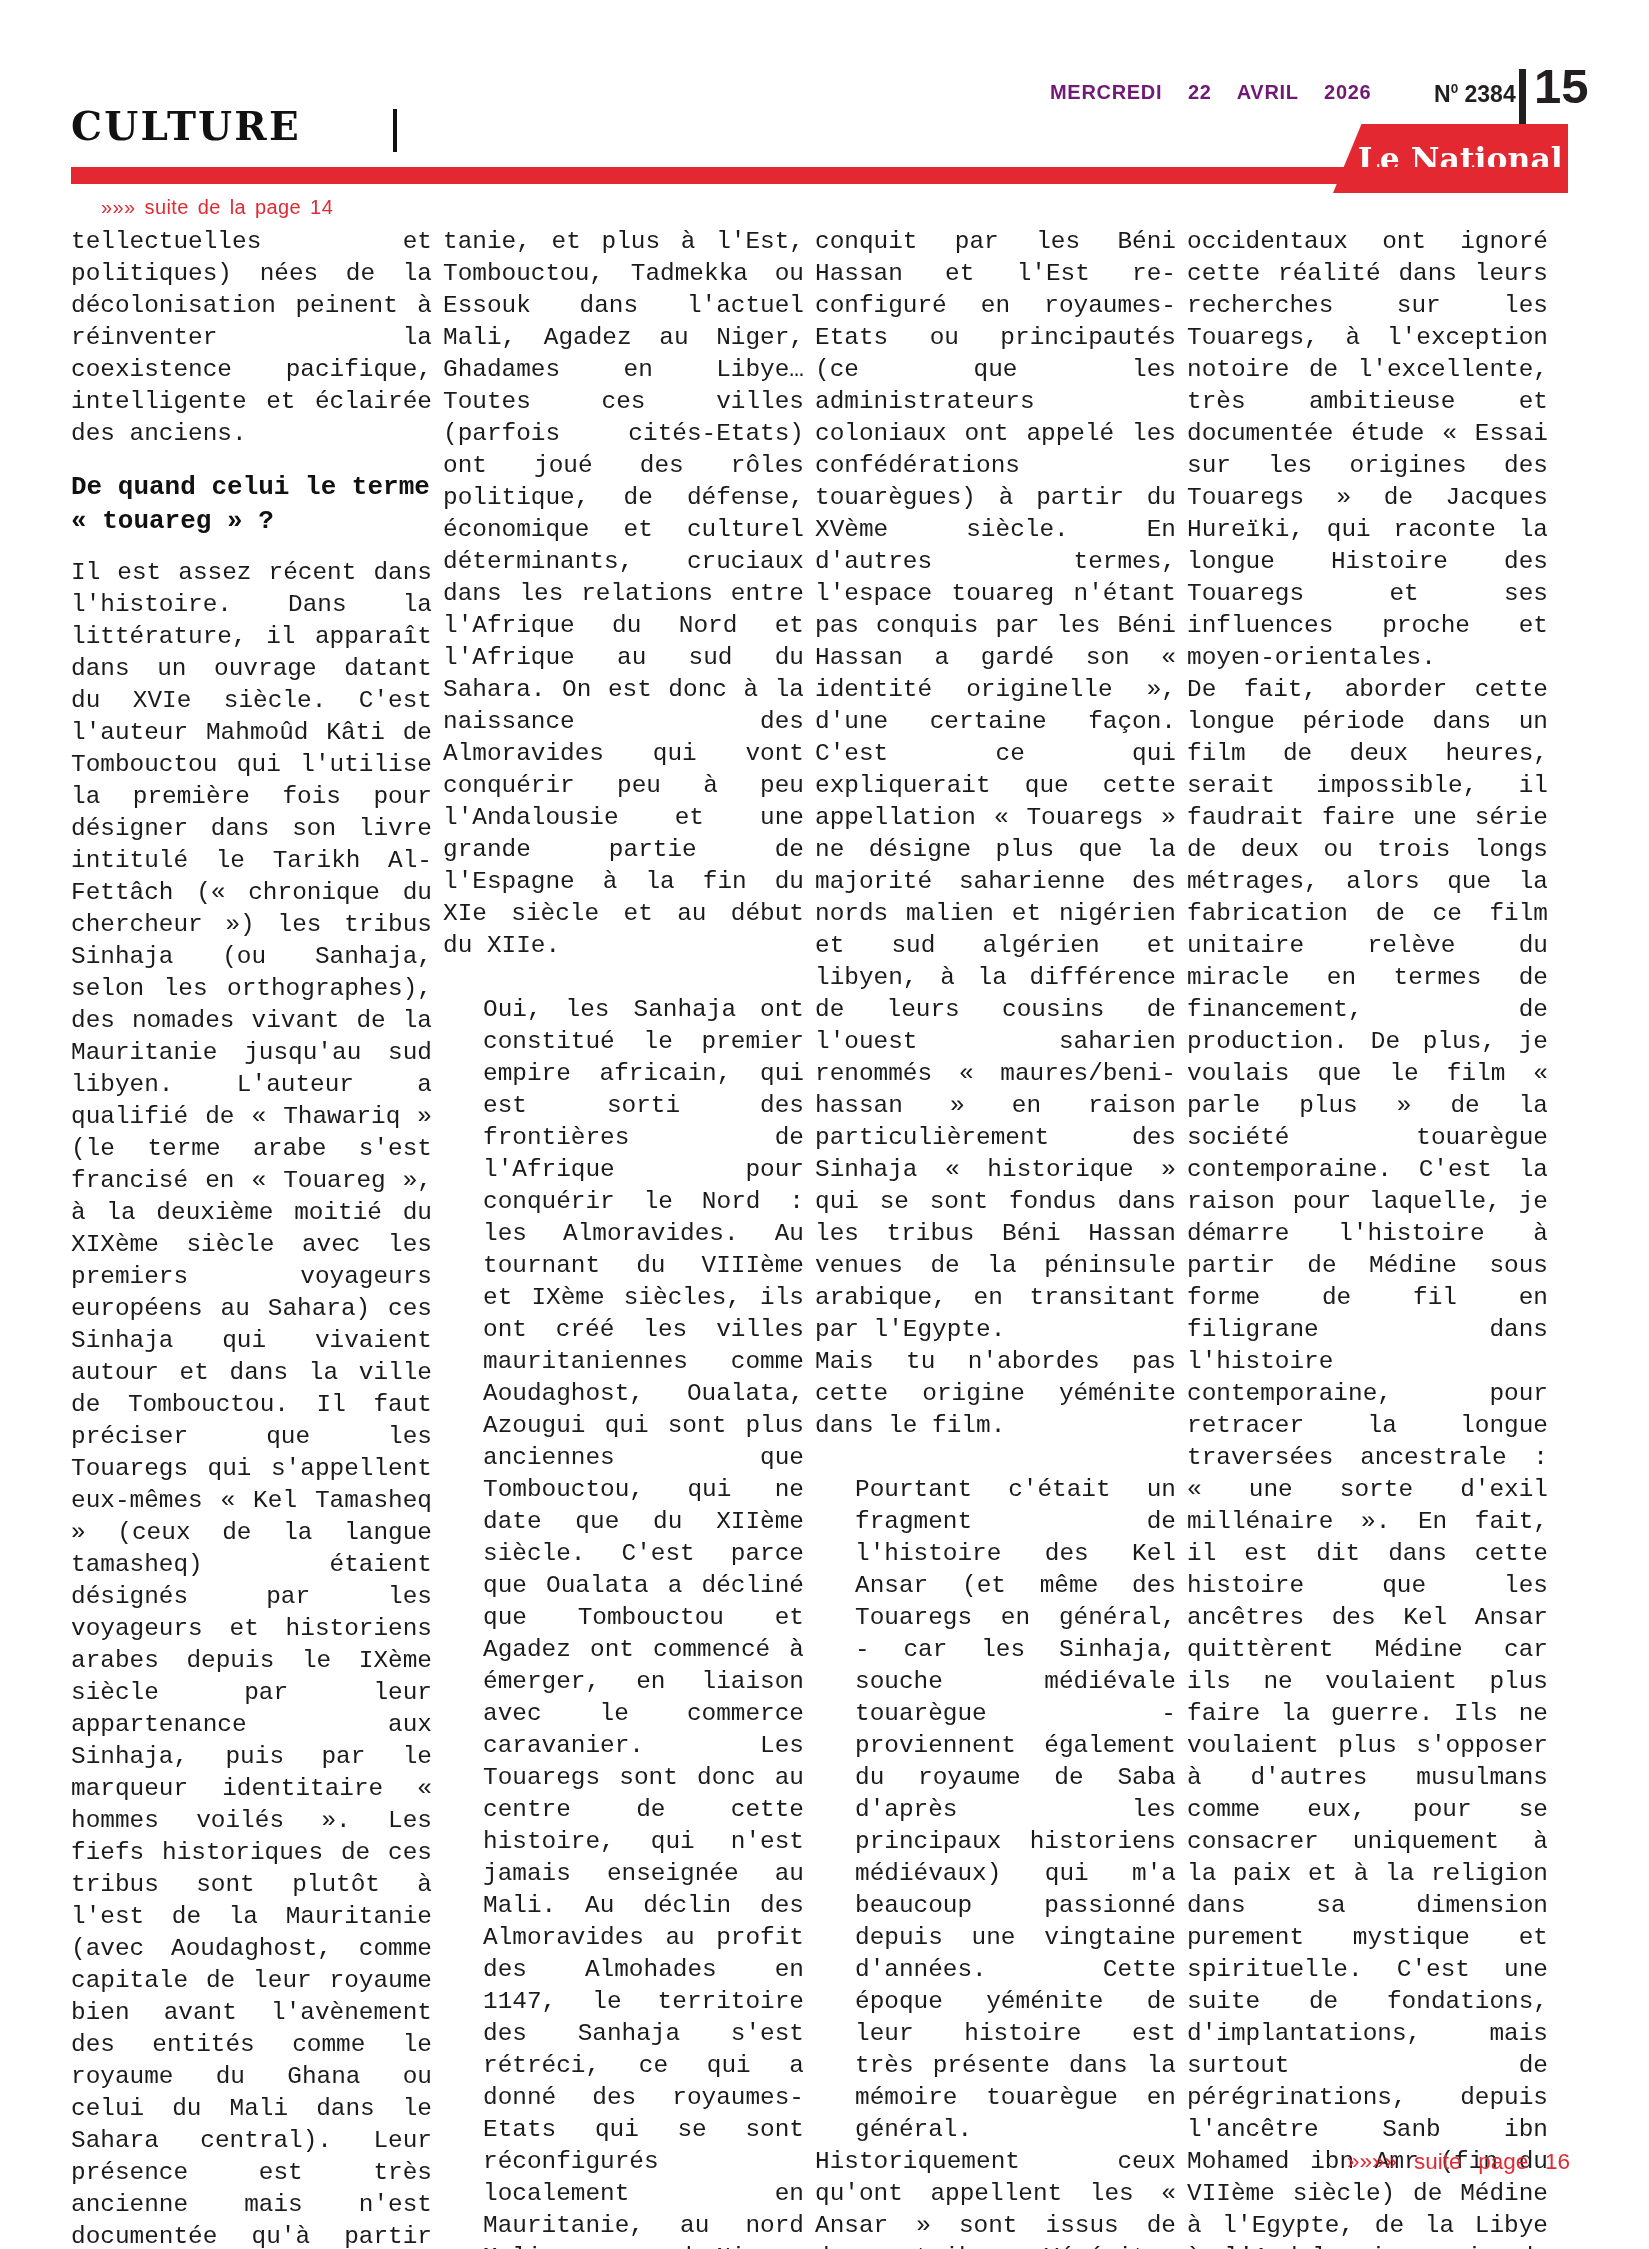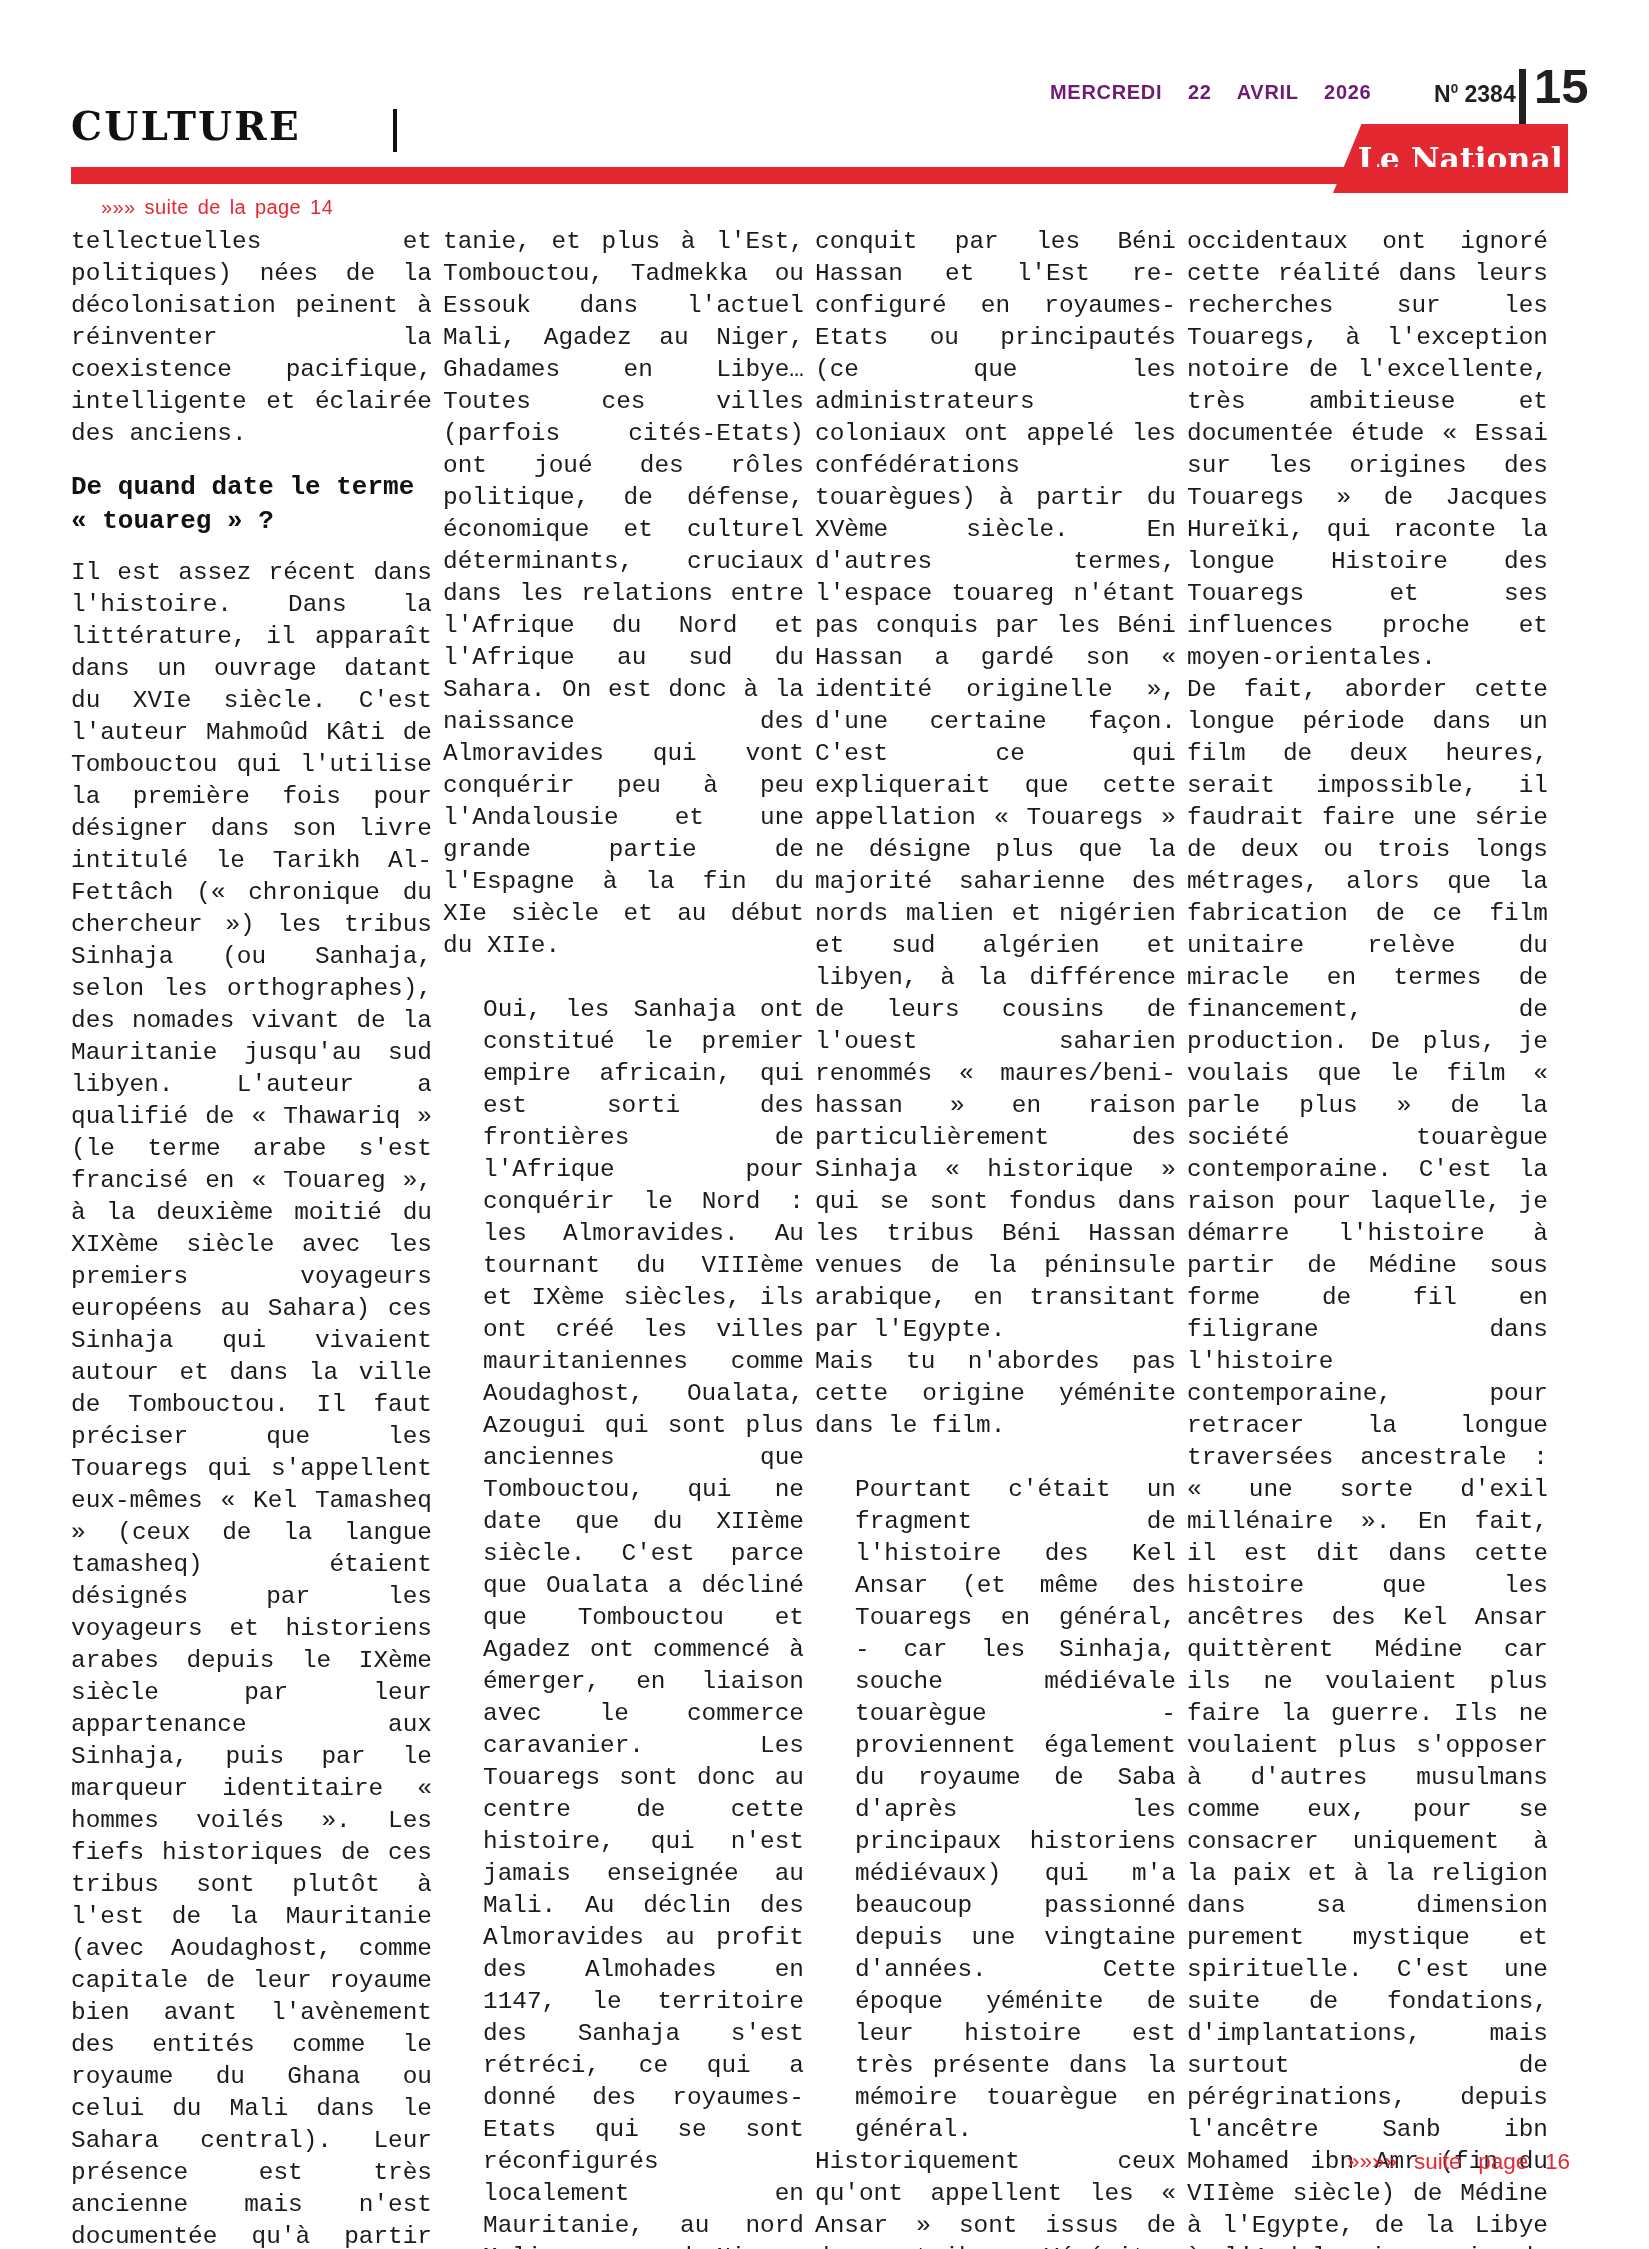--- a/index.html
+++ b/index.html
@@ -94,21 +94,21 @@
 <div class="brand-banner">
   <span>Le National</span>
 </div>
 <div class="red-rule"></div>
 
 <div class="suite-top">»»» suite de la page 14</div>
 
 <div id="cols">
     <div class="col">
       <p class="paragraph" lang="fr">tellectuelles et politiques) nées de la décolonisation peinent à réinventer la coexistence pacifique, intelligente et éclairée des anciens.</p>
-      <p class="question" lang="fr">De quand date le terme « touareg » ?</p>
+      <p class="question" lang="fr">De quand celui le terme « touareg » ?</p>
       <p class="paragraph" lang="fr">Il est assez récent dans l'histoire. Dans la littérature, il apparaît dans un ouvrage datant du XVIe siècle. C'est l'auteur Mahmoûd Kâti de Tombouctou qui l'utilise la première fois pour désigner dans son livre intitulé le Tarikh Al-Fettâch (« chronique du chercheur ») les tribus Sinhaja (ou Sanhaja, selon les orthographes), des nomades vivant de la Mauritanie jusqu'au sud libyen. L'auteur a qualifié de « Thawariq » (le terme arabe s'est francisé en « Touareg », à la deuxième moitié du XIXème siècle avec les premiers voyageurs européens au Sahara) ces Sinhaja qui vivaient autour et dans la ville de Tombouctou. Il faut préciser que les Touaregs qui s'appellent eux-mêmes « Kel Tamasheq » (ceux de la langue tamasheq) étaient désignés par les voyageurs et historiens arabes depuis le IXème siècle par leur appartenance aux Sinhaja, puis par le marqueur identitaire « hommes voilés ». Les fiefs historiques de ces tribus sont plutôt à l'est de la Mauritanie (avec Aoudaghost, comme capitale de leur royaume bien avant l'avènement des entités comme le royaume du Ghana ou celui du Mali dans le Sahara central). Leur présence est très ancienne mais n'est documentée qu'à partir du VIIème siècle, par tous les historiens, voyageurs arabes et européens qui ont suivi. Cela correspond à ce qu'on entend dans le film quand les Kel Ansar (originaires historiquement du lointain royaume Yéménite de Saba) partent de Médine, vont en Égypte, Libye, puis en Andalousie, reviennent sur Marrakech et s'installent dans le Sahara à l'est de Marrakech : près d'In Salah au nord du Touat algérien, pratiquant le commerce caravanier. Les Sinhaja (les ancêtres des Touaregs, donc) donneront naissance à des villes historiques, comme Oualata, Ouadane et Chinguetti en Mauri-</p>
     </div>
     <div class="col">
       <p class="paragraph" lang="fr">tanie, et plus à l'Est, Tombouctou, Tadmekka ou Essouk dans l'actuel Mali, Agadez au Niger, Ghadames en Libye… Toutes ces villes (parfois cités-Etats) ont joué des rôles politique, de défense, économique et culturel déterminants, cruciaux dans les relations entre l'Afrique du Nord et l'Afrique au sud du Sahara. On est donc à la naissance des Almoravides qui vont conquérir peu à peu l'Andalousie et une grande partie de l'Espagne à la fin du XIe siècle et au début du XIIe.</p>
       <p class="paragraph spaced" lang="fr">Oui, les Sanhaja ont constitué le premier empire africain, qui est sorti des frontières de l'Afrique pour conquérir le Nord : les Almoravides. Au tournant du VIIIème et IXème siècles, ils ont créé les villes mauritaniennes comme Aoudaghost, Oualata, Azougui qui sont plus anciennes que Tombouctou, qui ne date que du XIIème siècle. C'est parce que Oualata a décliné que Tombouctou et Agadez ont commencé à émerger, en liaison avec le commerce caravanier. Les Touaregs sont donc au centre de cette histoire, qui n'est jamais enseignée au Mali. Au déclin des Almoravides au profit des Almohades en 1147, le territoire des Sanhaja s'est rétréci, ce qui a donné des royaumes-Etats qui se sont réconfigurés localement en Mauritanie, au nord Mali, au nord Niger, au sud algérien, au sud libyen. Les Sanhajas constituent la première souche originelle du peuplement nomade du Sahara, mais d'autres branches se sont ajoutées venant de l'Est, arrivées du Maroc, certaines du sud algérien actuels. Entre le XIVe et XVe siècle, les premières invasions arabes « Béni Hassan » sont arrivées de l'Est, pour conquérir la Mauritanie. Il y a eu des branches Chérifiennes qui viennent de l'Arabie Saoudite via l'Egypte. Quant à la migration des Kel Ansar, ma tribu, ses origines remontent au Yémen, avant Médine… Donc, on peut noter « la première rupture politique majeure » de l'ensemble saharien Sinhaja originel : entre l'Ouest (la Mauritanie actuelle jusqu'au sud marocain)</p>
     </div>
     <div class="col">
       <p class="paragraph" lang="fr">conquit par les Béni Hassan et l'Est re-configuré en royaumes-Etats ou principautés (ce que les administrateurs coloniaux ont appelé les confédérations touarègues) à partir du XVème siècle. En d'autres termes, l'espace touareg n'étant pas conquis par les Béni Hassan a gardé son « identité originelle », d'une certaine façon. C'est ce qui expliquerait que cette appellation « Touaregs » ne désigne plus que la majorité saharienne des nords malien et nigérien et sud algérien et libyen, à la différence de leurs cousins de l'ouest saharien renommés « maures/beni-hassan » en raison particulièrement des Sinhaja « historique » qui se sont fondus dans les tribus Béni Hassan venues de la péninsule arabique, en transitant par l'Egypte.</p>
       <p class="paragraph" lang="fr">Mais tu n'abordes pas cette origine yéménite dans le film.</p>
       <p class="paragraph spaced" lang="fr">Pourtant c'était un fragment de l'histoire des Kel Ansar (et même des Touaregs en général, - car les Sinhaja, souche médiévale touarègue - proviennent également du royaume de Saba d'après les principaux historiens médiévaux) qui m'a beaucoup passionné depuis une vingtaine d'années. Cette époque yéménite de leur histoire est très présente dans la mémoire touarègue en général.</p>

